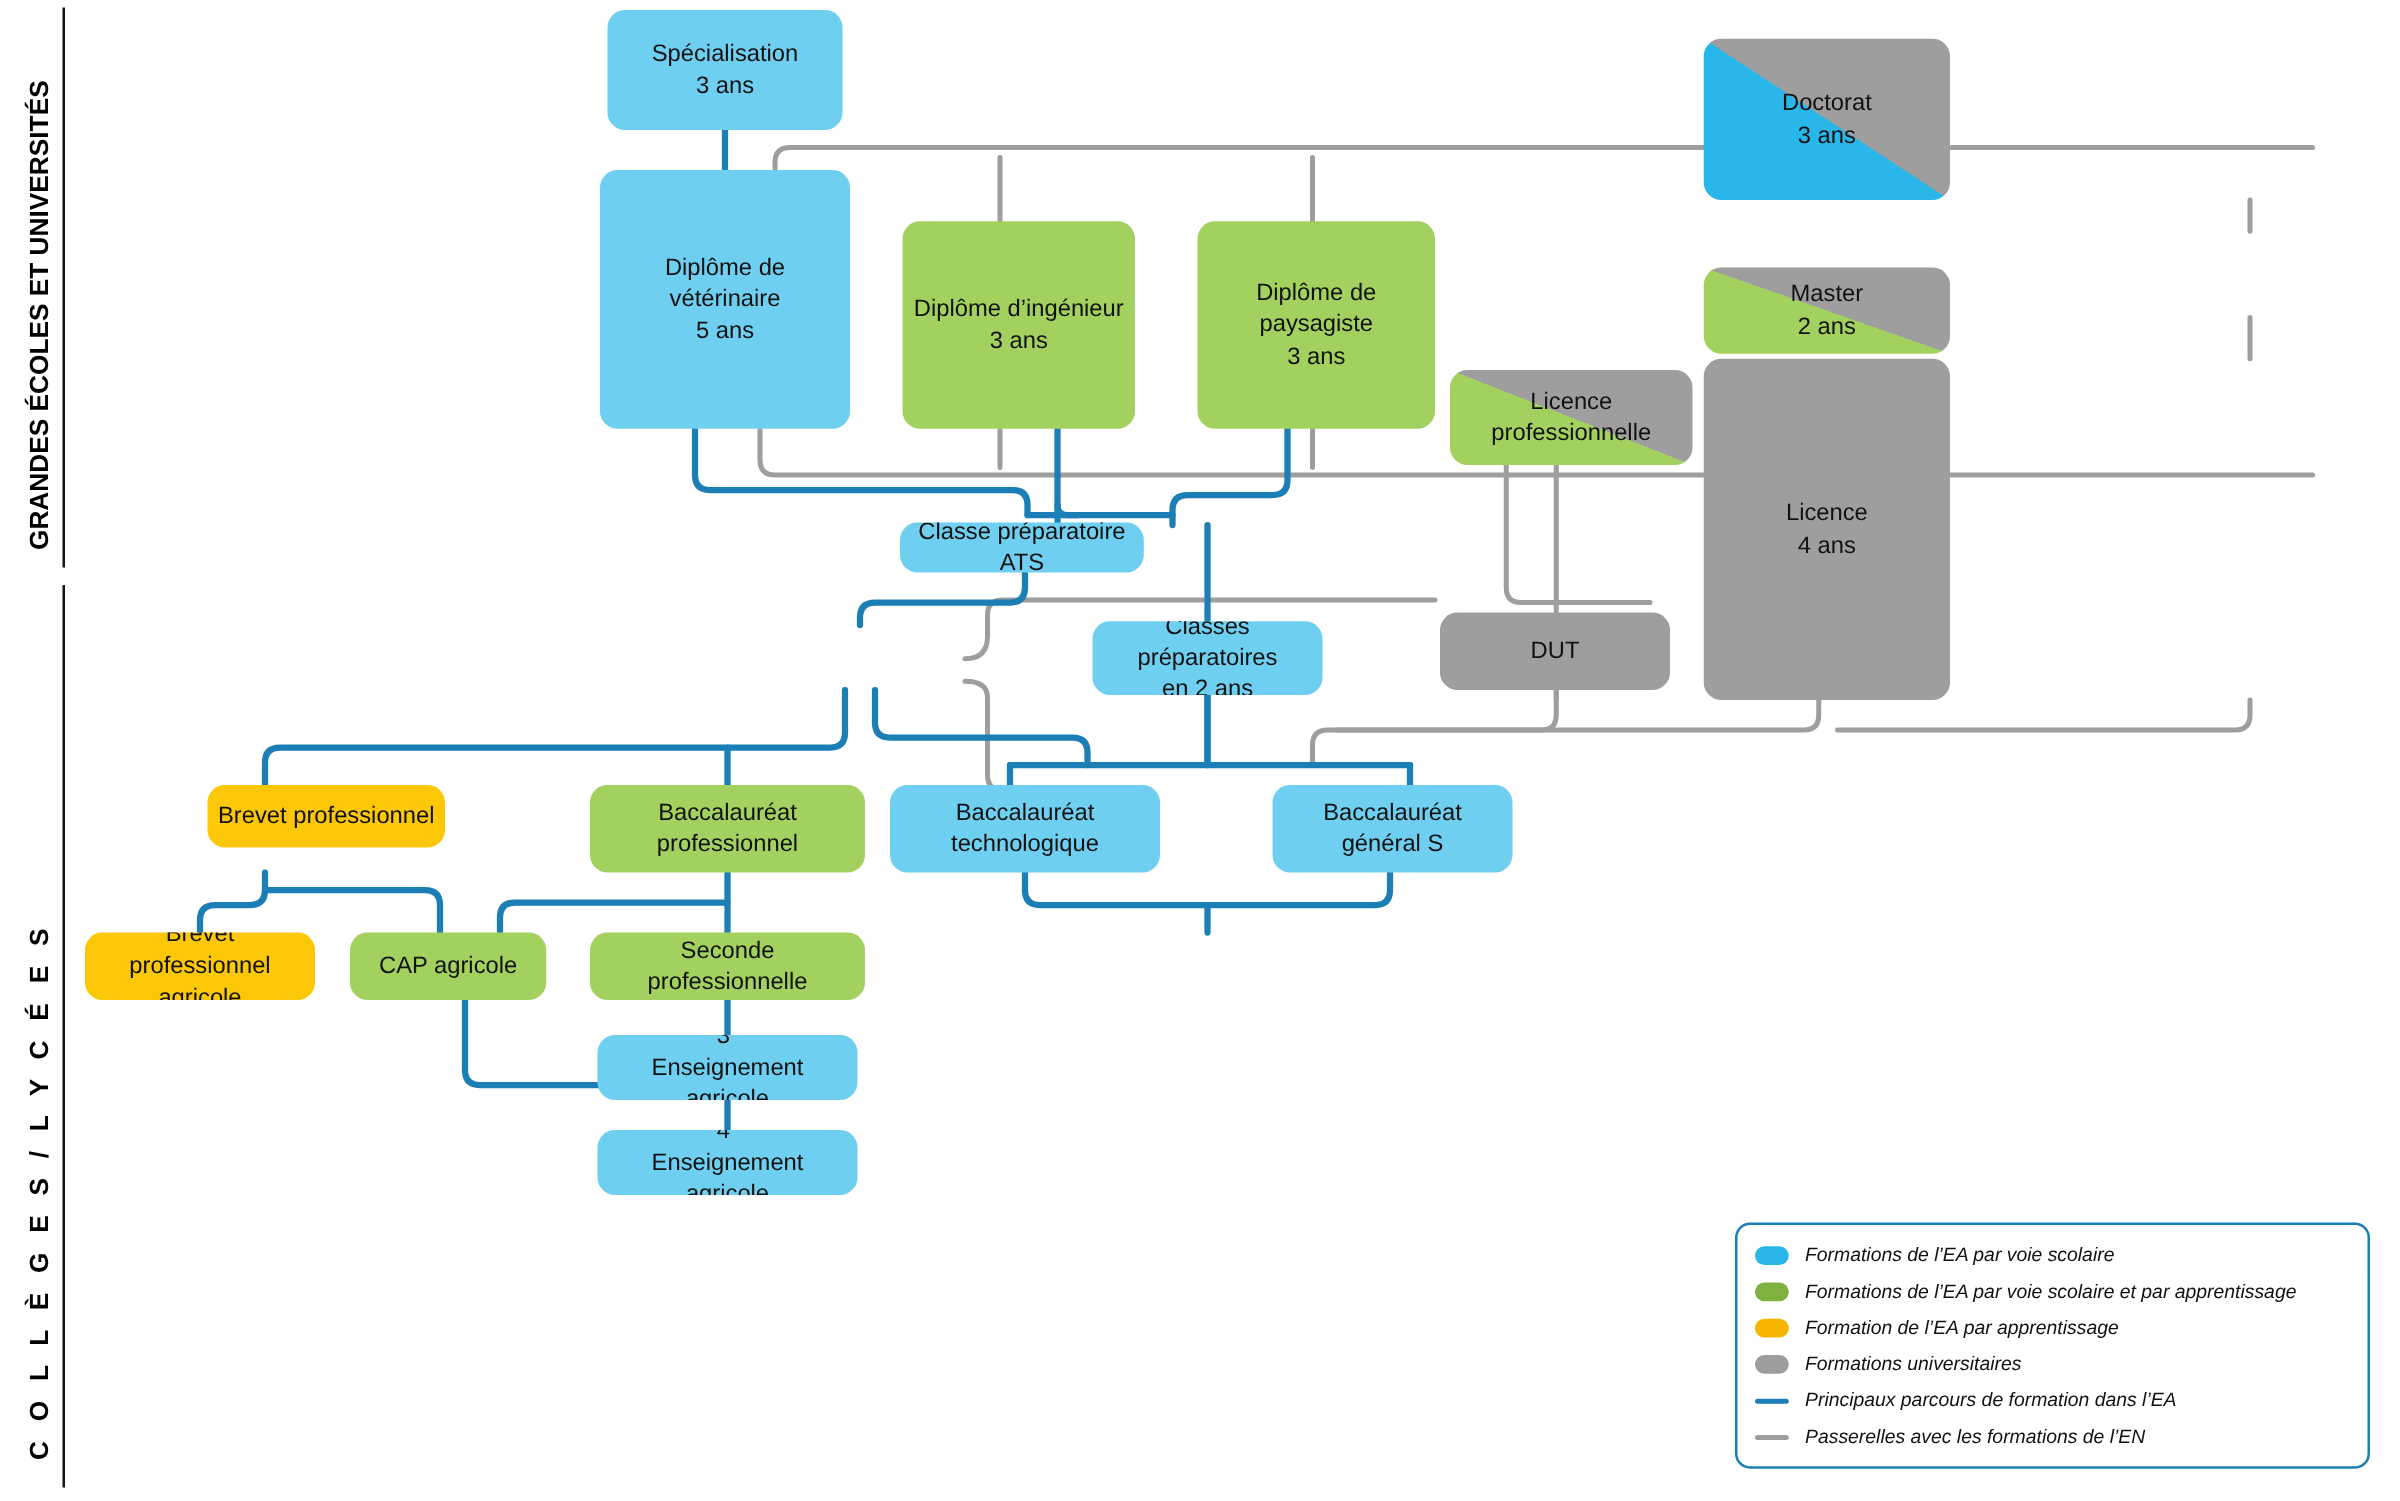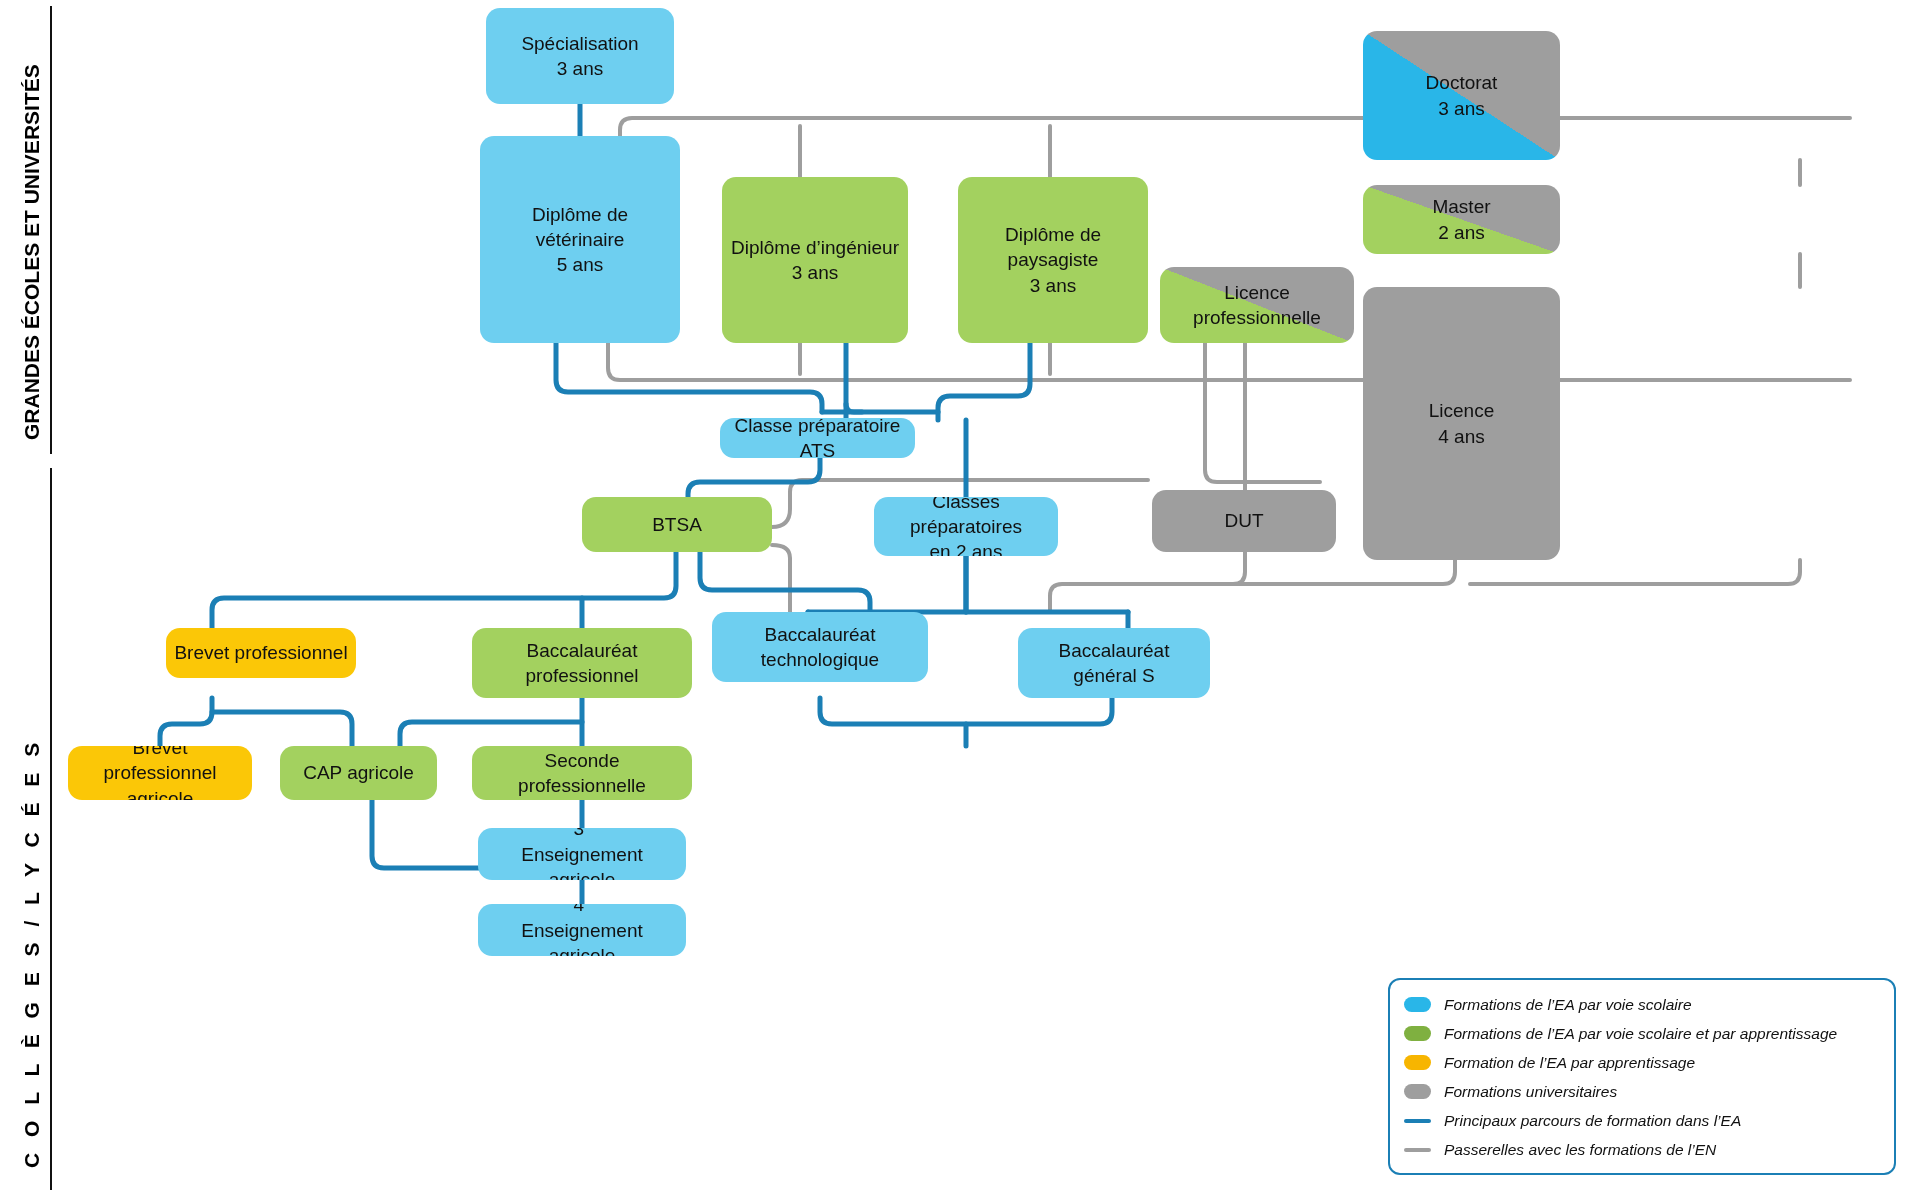--- a/index.html
+++ b/index.html
@@ -44,20 +44,21 @@
   .node.blue  { background: #6ECFF0; }
   .node.green { background: #A3D15F; }
   .node.gold  { background: #FBC707; }
   .node.grey  { background: #9E9E9E; }
   
   .node.split-blue {
     background: linear-gradient(to bottom left, #9E9E9E 0 50%, #29B6E8 50% 100%);
   }
   .node.split-green {
     background: linear-gradient(to bottom left, #9E9E9E 0 50%, #A3D15F 50% 100%);
+    margin-top: 29px;
   }
   
   .rail-line {
     position: absolute;
     width: 2px;
     background: #111;
     z-index: 2;
   }
   .rail-label {
     position: absolute;
@@ -230,42 +231,39 @@
 
   <div class="node grey" style="left:1363px; top:287px; width:197px; height:273px;">
     <span class="label">Licence
 4 ans</span>
   </div>
 
   <div class="node blue" style="left:720px; top:418px; width:195px; height:40px;">
     <span class="label">Classe préparatoire ATS</span>
   </div>
 
-  <div class="node green" style="left:582px; top:497px; width:190px; height:55px;">
-    <span class="label">BTSA</span>
-  </div>
 
   <div class="node blue" style="left:874px; top:497px; width:184px; height:59px;">
     <span class="label">Classes préparatoires
 en 2 ans</span>
   </div>
 
   <div class="node grey" style="left:1152px; top:490px; width:184px; height:62px;">
     <span class="label">DUT</span>
   </div>
 
   <div class="node gold" style="left:166px; top:628px; width:190px; height:50px;">
     <span class="label">Brevet professionnel</span>
   </div>
 
   <div class="node green" style="left:472px; top:628px; width:220px; height:70px;">
     <span class="label">Baccalauréat professionnel</span>
   </div>
 
-  <div class="node blue" style="left:712px; top:612px; width:216px; height:70px;">
+  <div class="node blue" style="left:712px; top:628px; width:216px; height:70px;">
     <span class="label">Baccalauréat technologique</span>
   </div>
 
   <div class="node blue" style="left:1018px; top:628px; width:192px; height:70px;">
     <span class="label">Baccalauréat général S</span>
   </div>
 
   <div class="node gold" style="left:68px; top:746px; width:184px; height:54px;">
     <span class="label">Brevet
 professionnel agricole</span>

